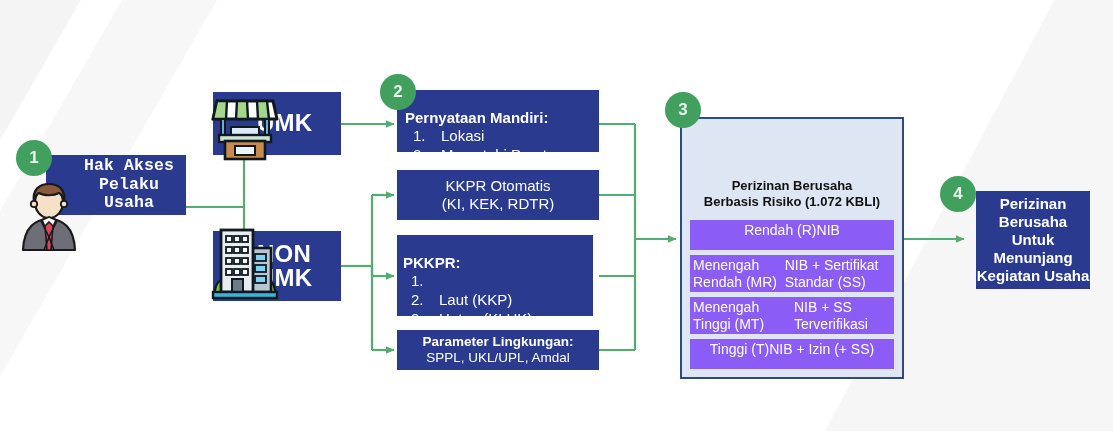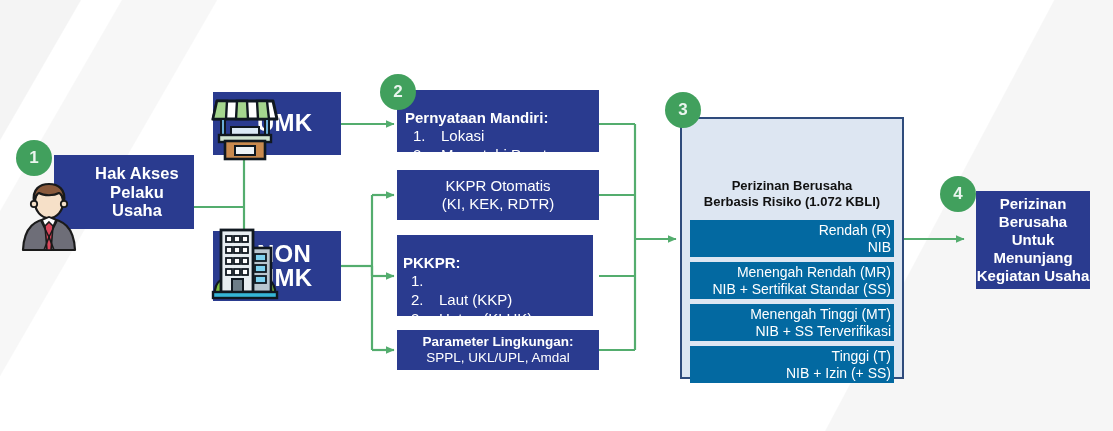--- a/index.html
+++ b/index.html
@@ -48,22 +48,23 @@
     background:#41a05d;
     color:#eaf5ee;
     font-size:17px;
     font-weight:700;
     display:flex;align-items:center;justify-content:center;
     z-index:6;
   }
 
   
   #n-hakakses{
-    left:54px;top:155px;width:140px;height:74px;
+    left:46px;top:155px;width:140px;height:60px;
     z-index:3;
+    font-family:Liberation Mono, monospace;
   }
   #n-hakakses .txt{
     font-size:16.5px;font-weight:700;line-height:1.14;
     text-align:center;padding-left:26px;letter-spacing:.1px;
   }
   #icon-person{
     position:absolute;left:18px;top:180px;width:62px;height:72px;z-index:5;
   }
 
   
@@ -95,23 +96,23 @@
     position:absolute;left:680px;top:117px;width:224px;height:262px;
     background:#dde6f2;border:2px solid #2f4b7c;box-sizing:border-box;
     padding:6px 8px 8px 8px;z-index:3;
     display:flex;flex-direction:column;gap:5px;
   }
   #panel-risk .head{
     color:#111111;font-size:13px;font-weight:700;text-align:center;
     line-height:1.2;padding:5px 0 6px 0;margin-top:48px;
   }
   .risk{
-    background:#0369a1;color:#ffffff;
-    flex:1;display:flex;flex-direction:column;justify-content:center;
-    text-align:right;line-height:1.18;padding:2px 3px;box-sizing:border-box;
+    background:#8b5cf6;color:#ffffff;
+    flex:1;display:flex;flex-direction:row;justify-content:center;
+    text-align:left;line-height:1.18;padding:2px 3px;box-sizing:border-box;
   }
   .risk .r1{font-size:14px;}
   .risk .r2{font-size:14px;}
 
   
   #n-final{left:968px;top:191px;width:114px;height:98px;z-index:3;margin-left:8px;}
   #n-final .txt{font-size:15px;font-weight:700;line-height:1.2;text-align:center;}
 </style>
 </head>
 <body>

